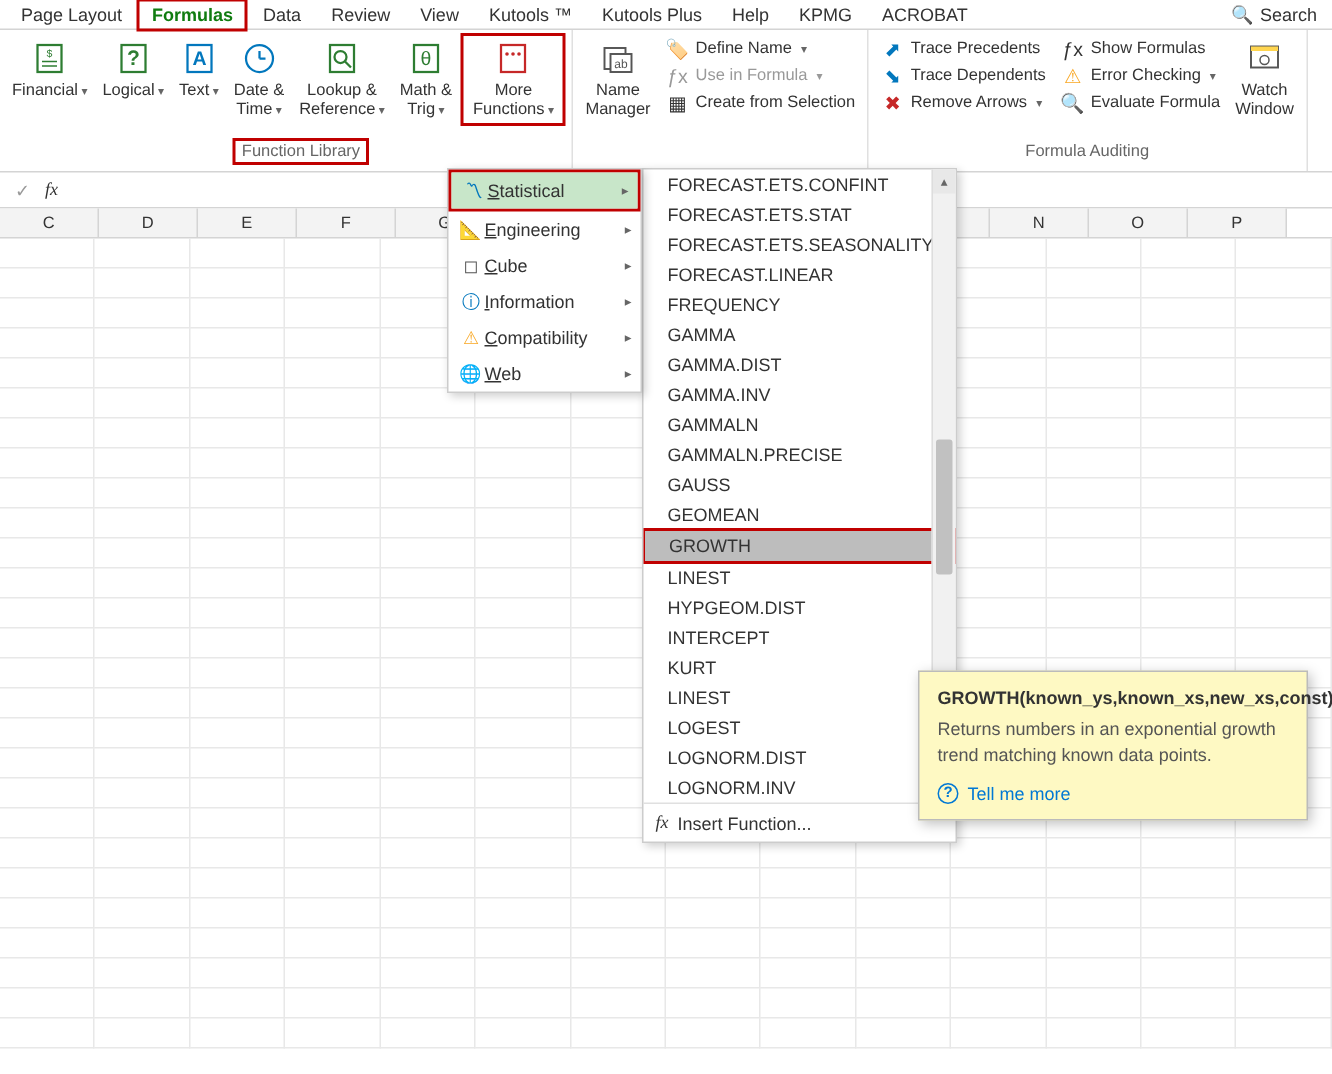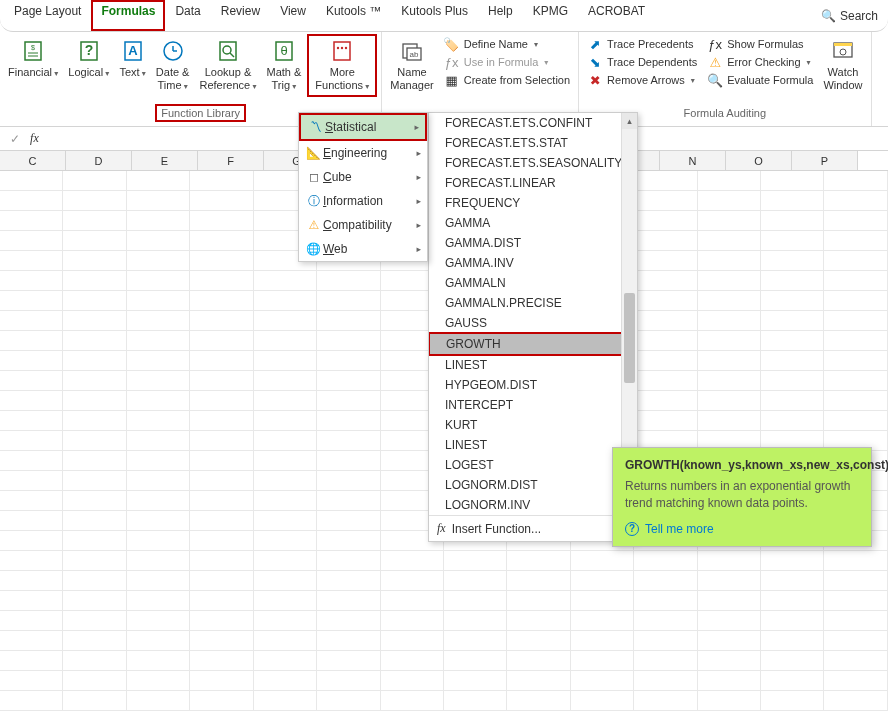--- a/index.html
+++ b/index.html
@@ -1,19 +1,19 @@
 <!DOCTYPE html>
 <html><head>
   <meta charset="utf-8">
   <style>
     * { box-sizing: border-box; margin: 0; padding: 0; font-family: "Segoe UI", Arial, sans-serif; }
     body { width: 888px; height: 716px; background: #fff; font-size: 12px; color: #333; overflow: hidden; position: relative; }
     
     
-    .tabs { display: flex; height: 32px; border-bottom: 1px solid #d4d4d4; padding-left: 4px; background: #fff; border-radius: 13px; }
+    .tabs { display: flex; align-items: center; height: 20px; border-bottom: 1px solid #d4d4d4; padding-left: 4px; background: #fff; }
     .tab { padding: 4px 10px; cursor: pointer; font-size: 12px; color: #333; white-space: nowrap; }
     .tab.active { border-bottom: 2px solid #107c10; color: #107c10; font-weight: 600; }
     .tab.annot { border: 2px solid #c00000; padding: 2px 8px; }
     .search-wrap { display: flex; align-items: center; margin-left: auto; padding-right: 10px; gap: 4px; }
     
     
     .ribbon { display: flex; height: 95px; border-bottom: 1px solid #d4d4d4; background: #fff; }
     .rg { display: flex; flex-direction: column; align-items: center; border-right: 1px solid #e0e0e0; padding: 2px 4px 0 4px; position: relative; }
     .rg-items { display: flex; gap: 2px; height: 70px; align-items: flex-start; }
     .rg-label { font-size: 11px; color: #666; height: 18px; display: flex; align-items: center; }
@@ -53,21 +53,21 @@
     .dd2-list { max-height: 540px; overflow: hidden; }
     .dd2-item { padding: 3px 16px; font-size: 12px; cursor: pointer; }
     .dd2-item.hl { background: #bdbdbd; }
     .dd2-annot { border: 2px solid #c00000; margin: -1px; }
     .dd2-footer { border-top: 1px solid #e0e0e0; padding: 5px 8px; display: flex; align-items: center; gap: 6px; font-size: 12px; }
     .scrollbar { position: absolute; right: 0; top: 0; bottom: 28px; width: 16px; background: #f1f1f1; border-left: 1px solid #ddd; }
     .scroll-btn { height: 16px; background: #e8e8e8; text-align: center; font-size: 9px; line-height: 16px; color: #666; }
     .scroll-thumb { position: absolute; right: 2px; left: 2px; top: 180px; height: 90px; background: #c1c1c1; border-radius: 2px; }
     
     
-    .tooltip { position: absolute; left: 612px; top: 447px; width: 260px; background: #bef264; border: 1px solid #bbb; box-shadow: 2px 2px 8px rgba(0,0,0,0.25); padding: 10px 12px; z-index: 20; font-size: 12px; }
+    .tooltip { position: absolute; left: 612px; top: 447px; width: 260px; background: #fef9c3; border: 1px solid #bbb; box-shadow: 2px 2px 8px rgba(0,0,0,0.25); padding: 10px 12px; z-index: 20; font-size: 12px; }
     .tooltip .tt-title { font-weight: 600; color: #333; margin-bottom: 6px; }
     .tooltip .tt-body { color: #555; line-height: 1.4; margin-bottom: 10px; }
     .tooltip .tt-link { color: #0078d4; display: flex; align-items: center; gap: 6px; cursor: pointer; }
     .tooltip .tt-link .q { width: 14px; height: 14px; border: 1.5px solid #0078d4; border-radius: 50%; display: flex; align-items: center; justify-content: center; font-size: 10px; font-weight: bold; }
     
     svg.icn { width: 24px; height: 24px; }
   </style>
 </head>
 <body>
 
@@ -748,20 +748,21 @@
       <div class="dd2-item">FORECAST.ETS.STAT</div>
       <div class="dd2-item">FORECAST.ETS.SEASONALITY</div>
       <div class="dd2-item">FORECAST.LINEAR</div>
       <div class="dd2-item">FREQUENCY</div>
       <div class="dd2-item">GAMMA</div>
       <div class="dd2-item">GAMMA.DIST</div>
       <div class="dd2-item">GAMMA.INV</div>
       <div class="dd2-item">GAMMALN</div>
       <div class="dd2-item">GAMMALN.PRECISE</div>
       <div class="dd2-item">GAUSS</div>
+      <div class="dd2-item">GEOMEAN</div>
       <div class="dd2-annot">
         <div class="dd2-item hl">GROWTH</div>
       </div>
       <div class="dd2-item">LINEST</div>
       <div class="dd2-item">HYPGEOM.DIST</div>
       <div class="dd2-item">INTERCEPT</div>
       <div class="dd2-item">KURT</div>
       <div class="dd2-item">LINEST</div>
       <div class="dd2-item">LOGEST</div>
       <div class="dd2-item">LOGNORM.DIST</div>

